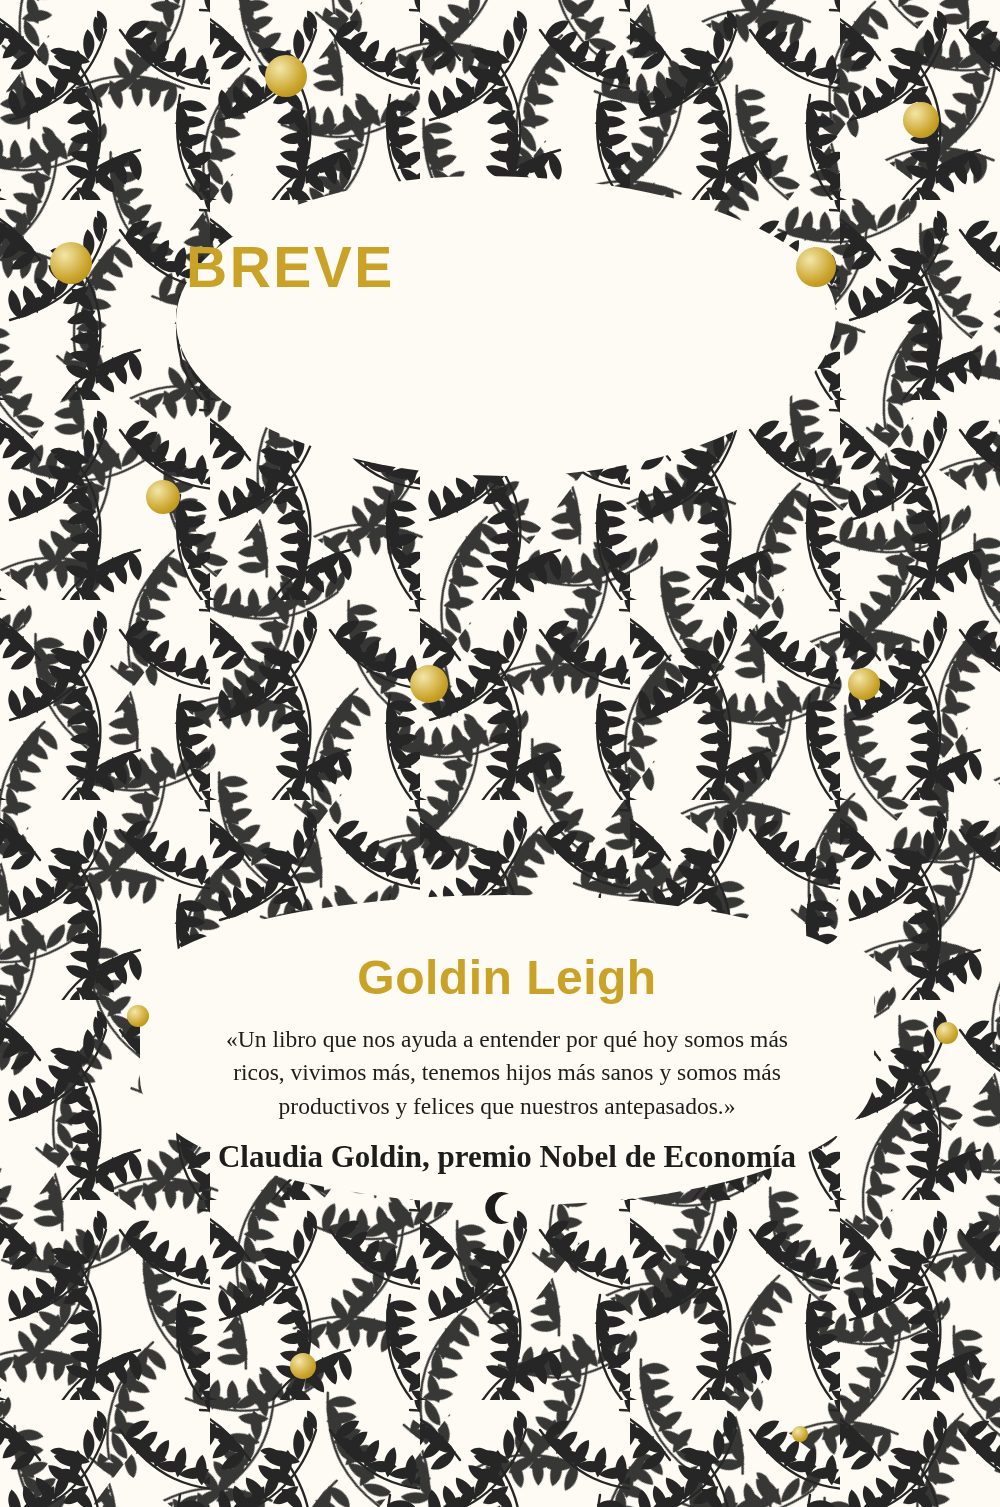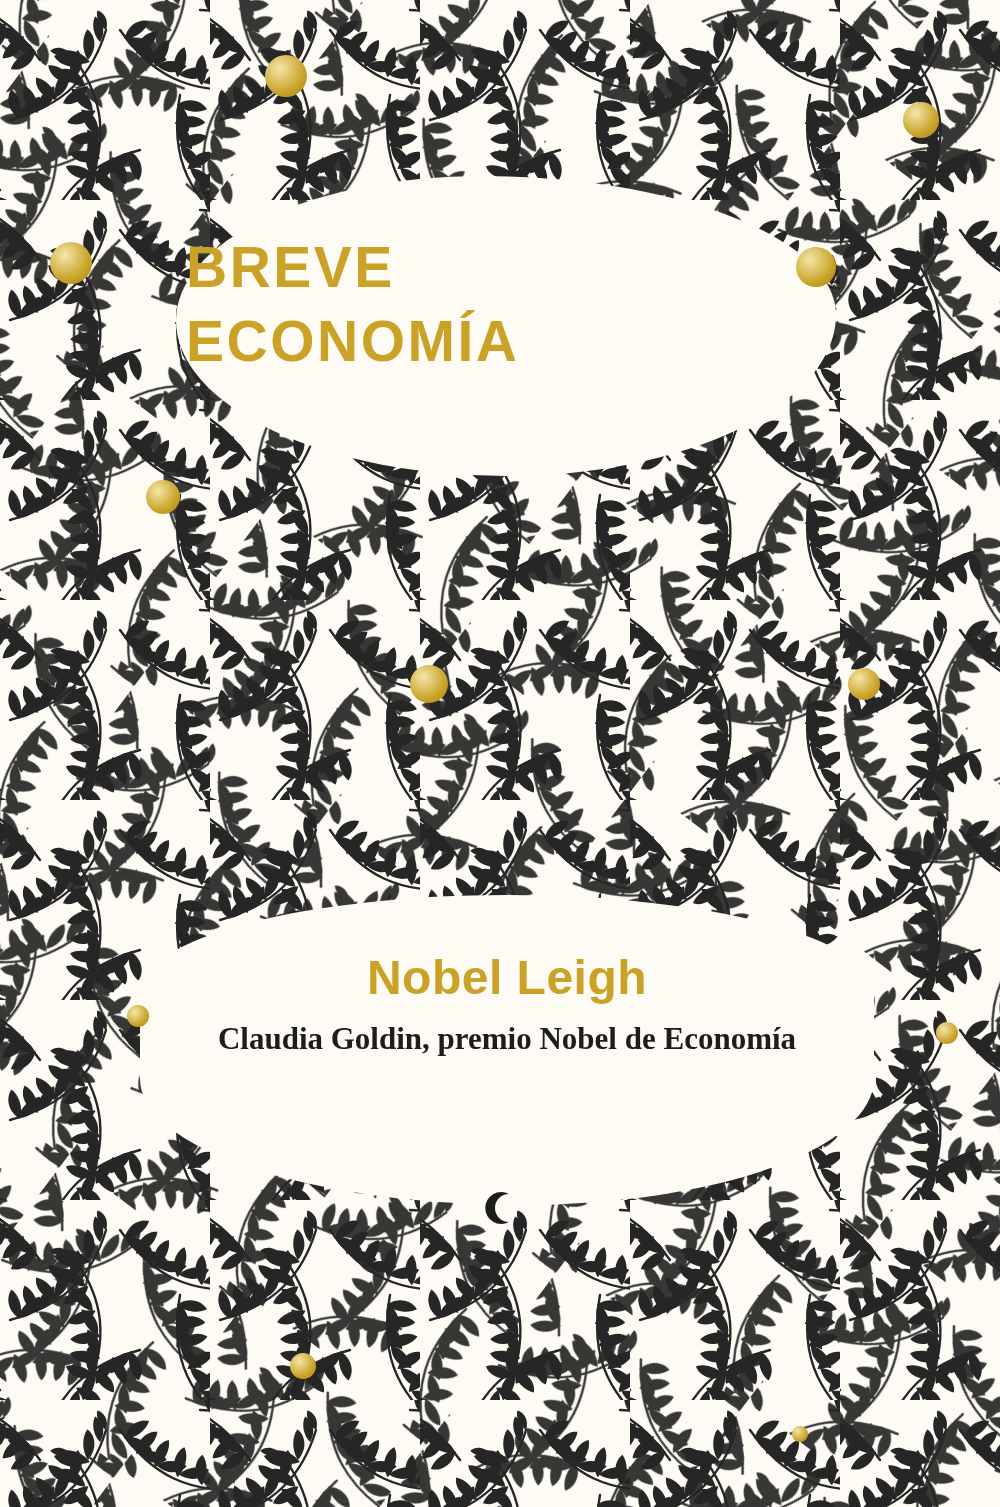--- a/index.html
+++ b/index.html
@@ -198,27 +198,27 @@
       </pattern>
     </defs>
     <rect x="-40" y="-40" width="1090" height="1600" fill="url(#foliage)"></rect>
     <rect x="-40" y="-40" width="1090" height="1600" fill="url(#foliage2)" opacity="0.92"></rect>
   </svg>
 
   <div class="plate" id="title-plate"></div>
 
   <div id="title-block">
     <div class="title-line">BREVE</div>
-    <div class="title-line">ECONOMÍA</div>
   </div>
 
   <div class="plate" id="bottom-plate"></div>
 
   <div id="author-block">
-    <div id="author-name">Nobel Leigh</div>
+    <div id="author-name">Goldin Leigh</div>
+    <div id="blurb">«Un libro que nos ayuda a entender por qué hoy somos más ricos, vivimos más, tenemos hijos más sanos y somos más productivos y felices que nuestros antepasados.»</div>
     <div id="blurb-source">Claudia Goldin, premio Nobel de Economía</div>
   </div>
 
   <svg id="publisher-logo" width="44" height="44" viewBox="0 0 44 44" xmlns="http://www.w3.org/2000/svg">
     <path d="M31,8 A16,16 0 1 0 31,36 A13,13 0 1 1 31,8 Z" fill="#1d1d1b"></path>
   </svg>
 
   <div id="dots-layer">
       <div class="dot" style="left: 265px; top: 55px; width: 42px; height: 42px; background: radial-gradient(circle at 35% 32%, rgb(243, 230, 168) 0%, rgb(201, 162, 39) 62%, rgb(168, 133, 28) 100%);"></div>
       <div class="dot" style="left: 903px; top: 102px; width: 36px; height: 36px; background: radial-gradient(circle at 35% 32%, rgb(243, 230, 168) 0%, rgb(201, 162, 39) 62%, rgb(168, 133, 28) 100%);"></div>

